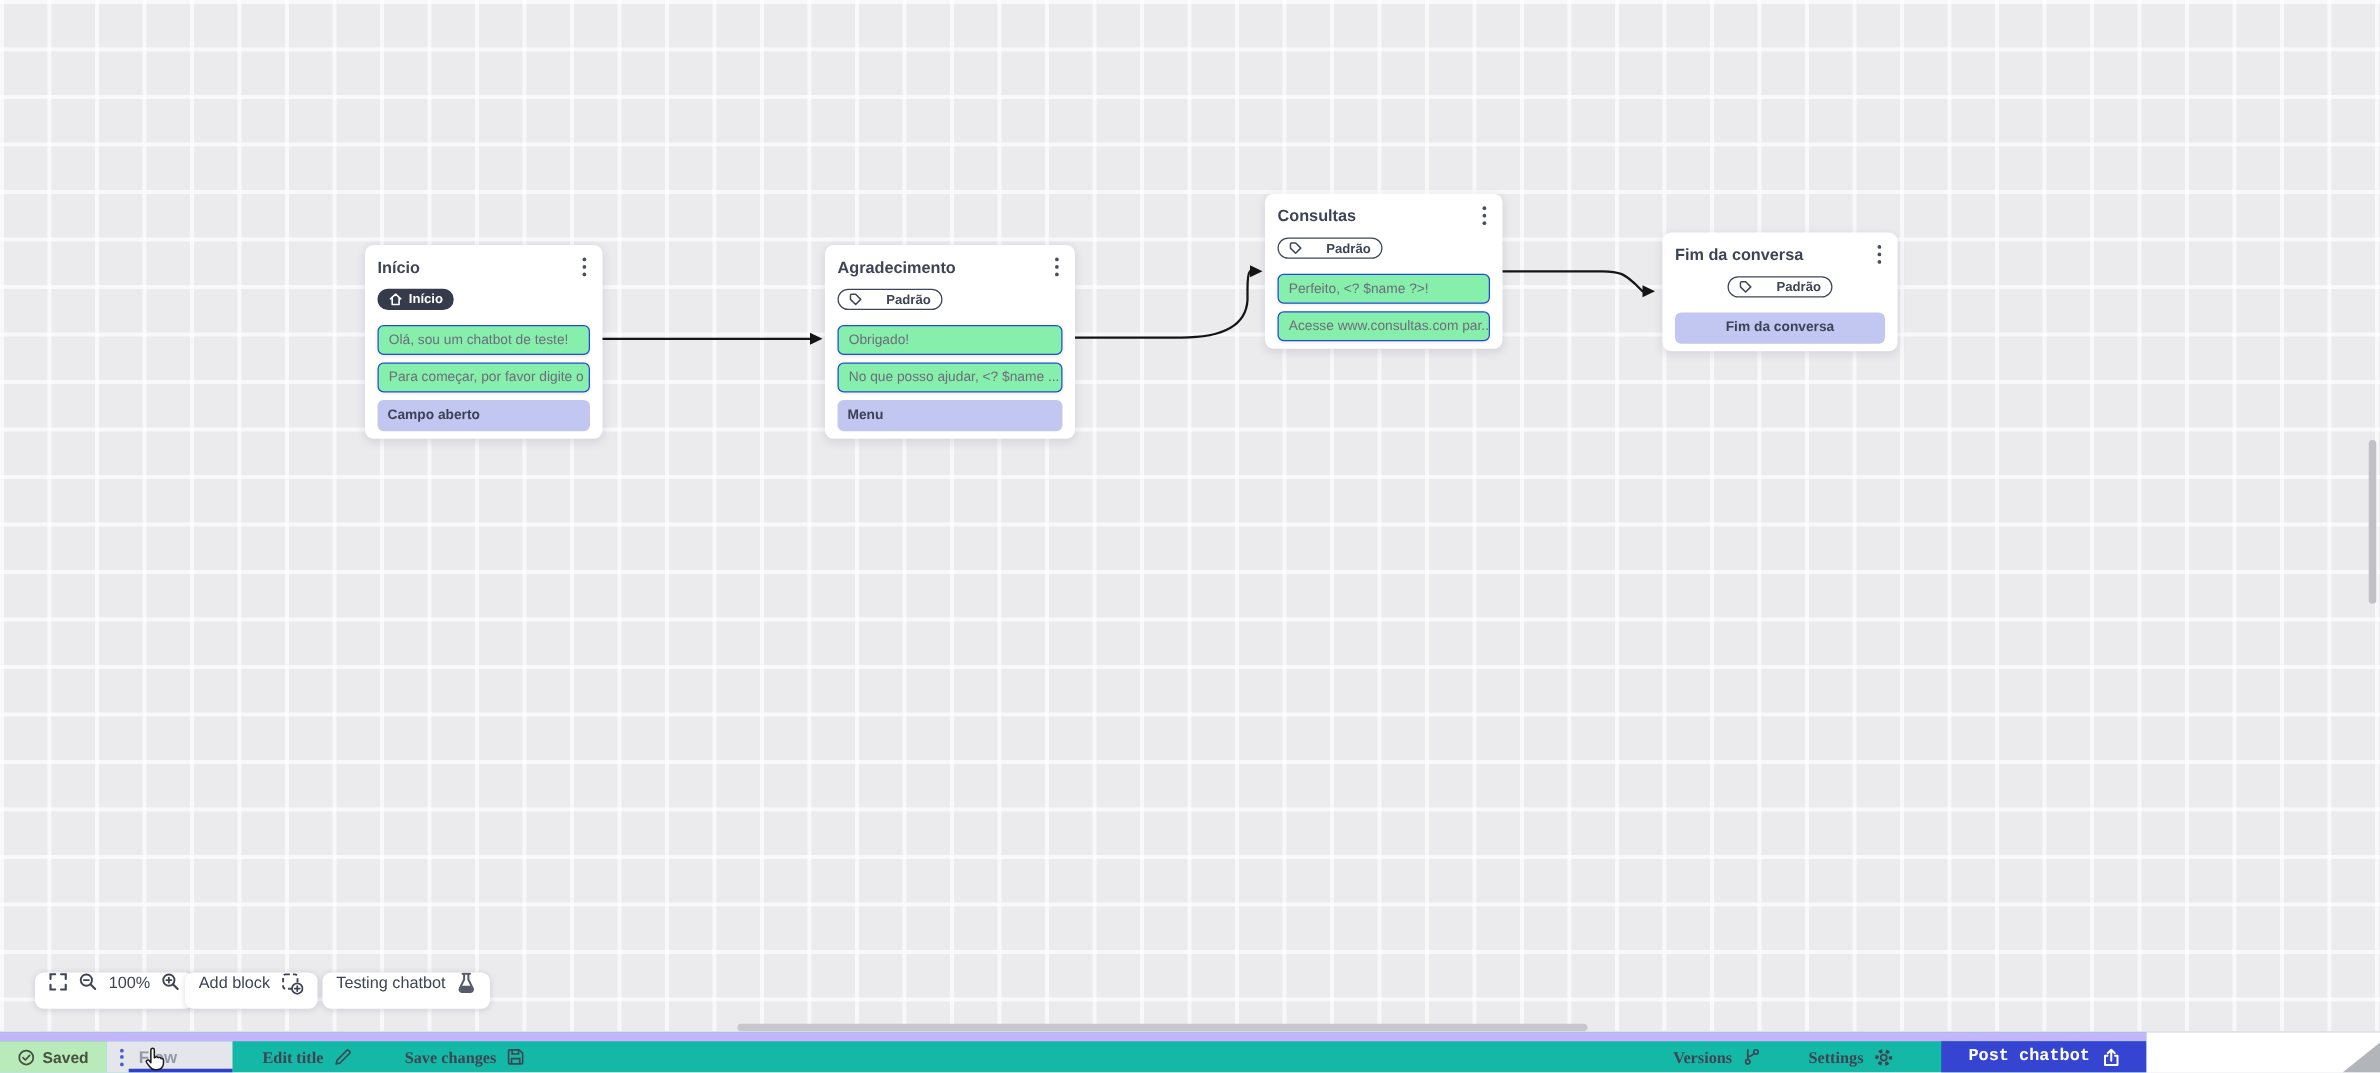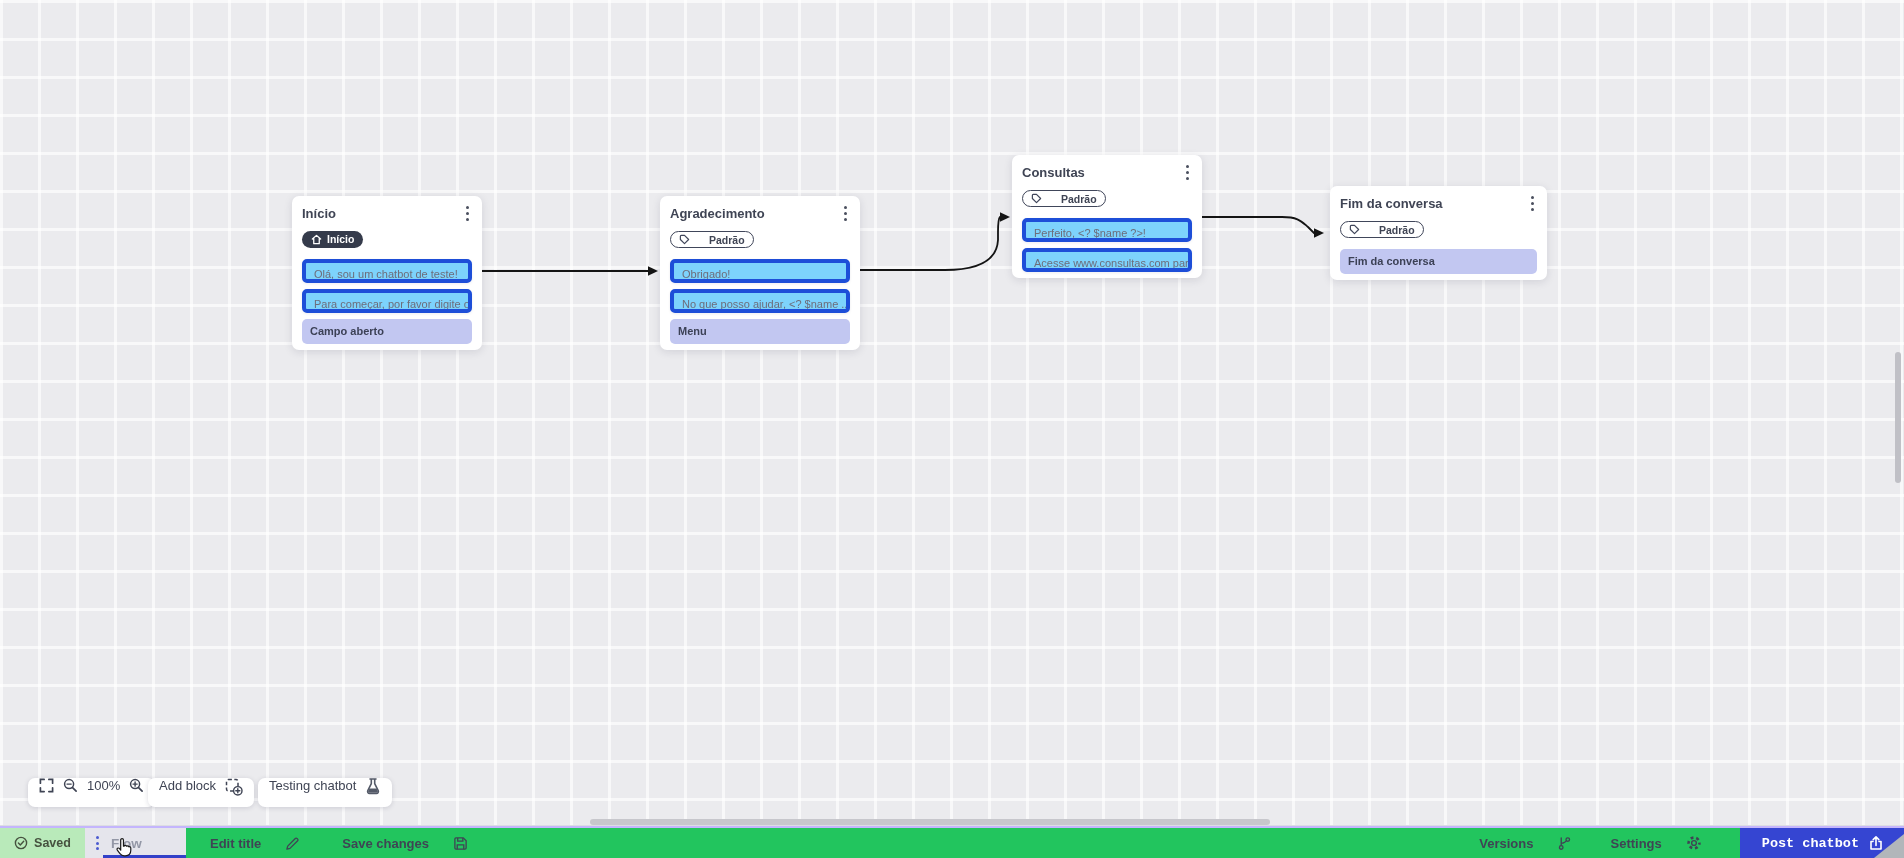--- a/index.html
+++ b/index.html
@@ -38,21 +38,21 @@
   }
   .badge-outline {
     margin-top:9px; display:inline-flex; align-items:center; gap:19px;
     background:#fff; border:1.5px solid #40465a; color:#3f4454;
     font-size:10.5px; font-weight:700; padding:0 8px; height:17px;
     border-radius:9px; line-height:14px;
   }
 
   .rows { margin-top:10px; }
   .msg {
-    background:#7dd3fc; border:4px solid #1d4ed8; border-radius:5px;
+    background:#86efac; border:1px solid #1d4ed8; border-radius:5px;
     box-shadow:0 1px 3px rgba(30,30,60,.08);
     color:#6d6d7a; font-size:11px; height:24px; line-height:22px;
     padding:0 8px; margin-bottom:6px; white-space:nowrap; overflow:hidden;
   }
   .msg.action {
     background:#c2c7f1; border:none; box-shadow:none;
     color:#3c4156; font-weight:700; height:25px; line-height:25px;
   }
   .rows .msg:last-child { margin-bottom:0; }
 
@@ -66,36 +66,36 @@
   .tool-group svg { display:block; }
 
   
   .h-thumb { position:absolute; left:590px; top:819px; width:680px; height:6px;
              background:#c7c7cc; border-radius:3px; }
   .v-thumb { position:absolute; left:1895px; top:352px; width:6px; height:131px;
              background:#c0c0c6; border-radius:3px; }
 
   
   .bottombar {
-    position:absolute; left:0; top:826px; width:1904px; height:32px;
-    background:#22c55e; border-top:2px solid #c4b5fd;
+    position:absolute; left:0; top:826px; width:1717px; height:32px;
+    background:#14b8a6; border-top:7px solid #c4b5fd;
     display:flex; align-items:stretch; font-size:13px; color:#3f4454;
   }
   .saved-chip { width:85px; background:#b9eaba; display:flex; align-items:center;
     justify-content:center; gap:6px; color:#46523f; font-weight:700; font-size:12.5px; }
   .flow-tab { width:101px; background:#e5e5ec; position:relative; display:flex;
     align-items:center; gap:12px; padding-left:11px; cursor:pointer; }
   .flow-tab .label { color:#9397a6; font-weight:700; font-size:13.5px; }
   .flow-tab::after { content:""; position:absolute; left:18px; right:0; bottom:0;
     height:3px; background:#3240c8; }
   .kebab-v { display:flex; flex-direction:column; gap:2.5px; cursor:pointer; }
   .kebab-v i { width:3px; height:3px; border-radius:50%; background:#4b5ad0; display:block; }
-  .bar-btn { display:flex; align-items:center; gap:24px; font-weight:700; font-size:13px;
+  .bar-btn { display:flex; align-items:center; gap:8px; font-weight:700; font-size:13px;
     color:#3f4454; cursor:pointer; background:none; border:none;
-    font-family:Liberation Sans, sans-serif; }
+    font-family:Liberation Serif, serif; }
   .right-zone { margin-left:auto; display:flex; align-items:stretch; }
   .right-zone .bar-btn { margin-right:38px; }
   .post-btn { background:#3545d2; color:#fff; border:none; font-family:Liberation Mono, monospace;
     display:flex; align-items:center; gap:9px; padding:0 20px 0 22px;
     font-size:13.5px; font-weight:700; cursor:pointer; }
 
   
   .corner-wedge { position:absolute; right:0; bottom:0; width:0; height:0;
     border-left:30px solid transparent; border-bottom:24px solid #b2b6ba; }
 
@@ -177,21 +177,21 @@
           <path d="M1.5 2.5 C1.5 1.9 1.9 1.5 2.5 1.5 L6 1.5 L10.5 6 L6 10.5 L1.5 6 Z" fill="none" stroke="#40465a" stroke-width="1.3" stroke-linejoin="round"></path>
         </svg>
       <span>Padrão</span>
     </span>
     <div class="rows">
       <div class="msg">Perfeito, &lt;? $name ?&gt;!</div>
       <div class="msg">Acesse www.consultas.com par...</div>
     </div>
   </div>
 
-  <div class="node" style="left:1330px; top:186px; width:217px;">
+  <div class="node" style="left:1330px; top:186px; width:188px;text-align:center;">
     <div class="node-head">
       <span class="node-title">Fim da conversa</span>
       <span class="kebab">
           <i></i>
           <i></i>
           <i></i>
         </span>
     </div>
     <span class="badge-outline">
       <svg width="11" height="11" viewBox="0 0 12 12">

